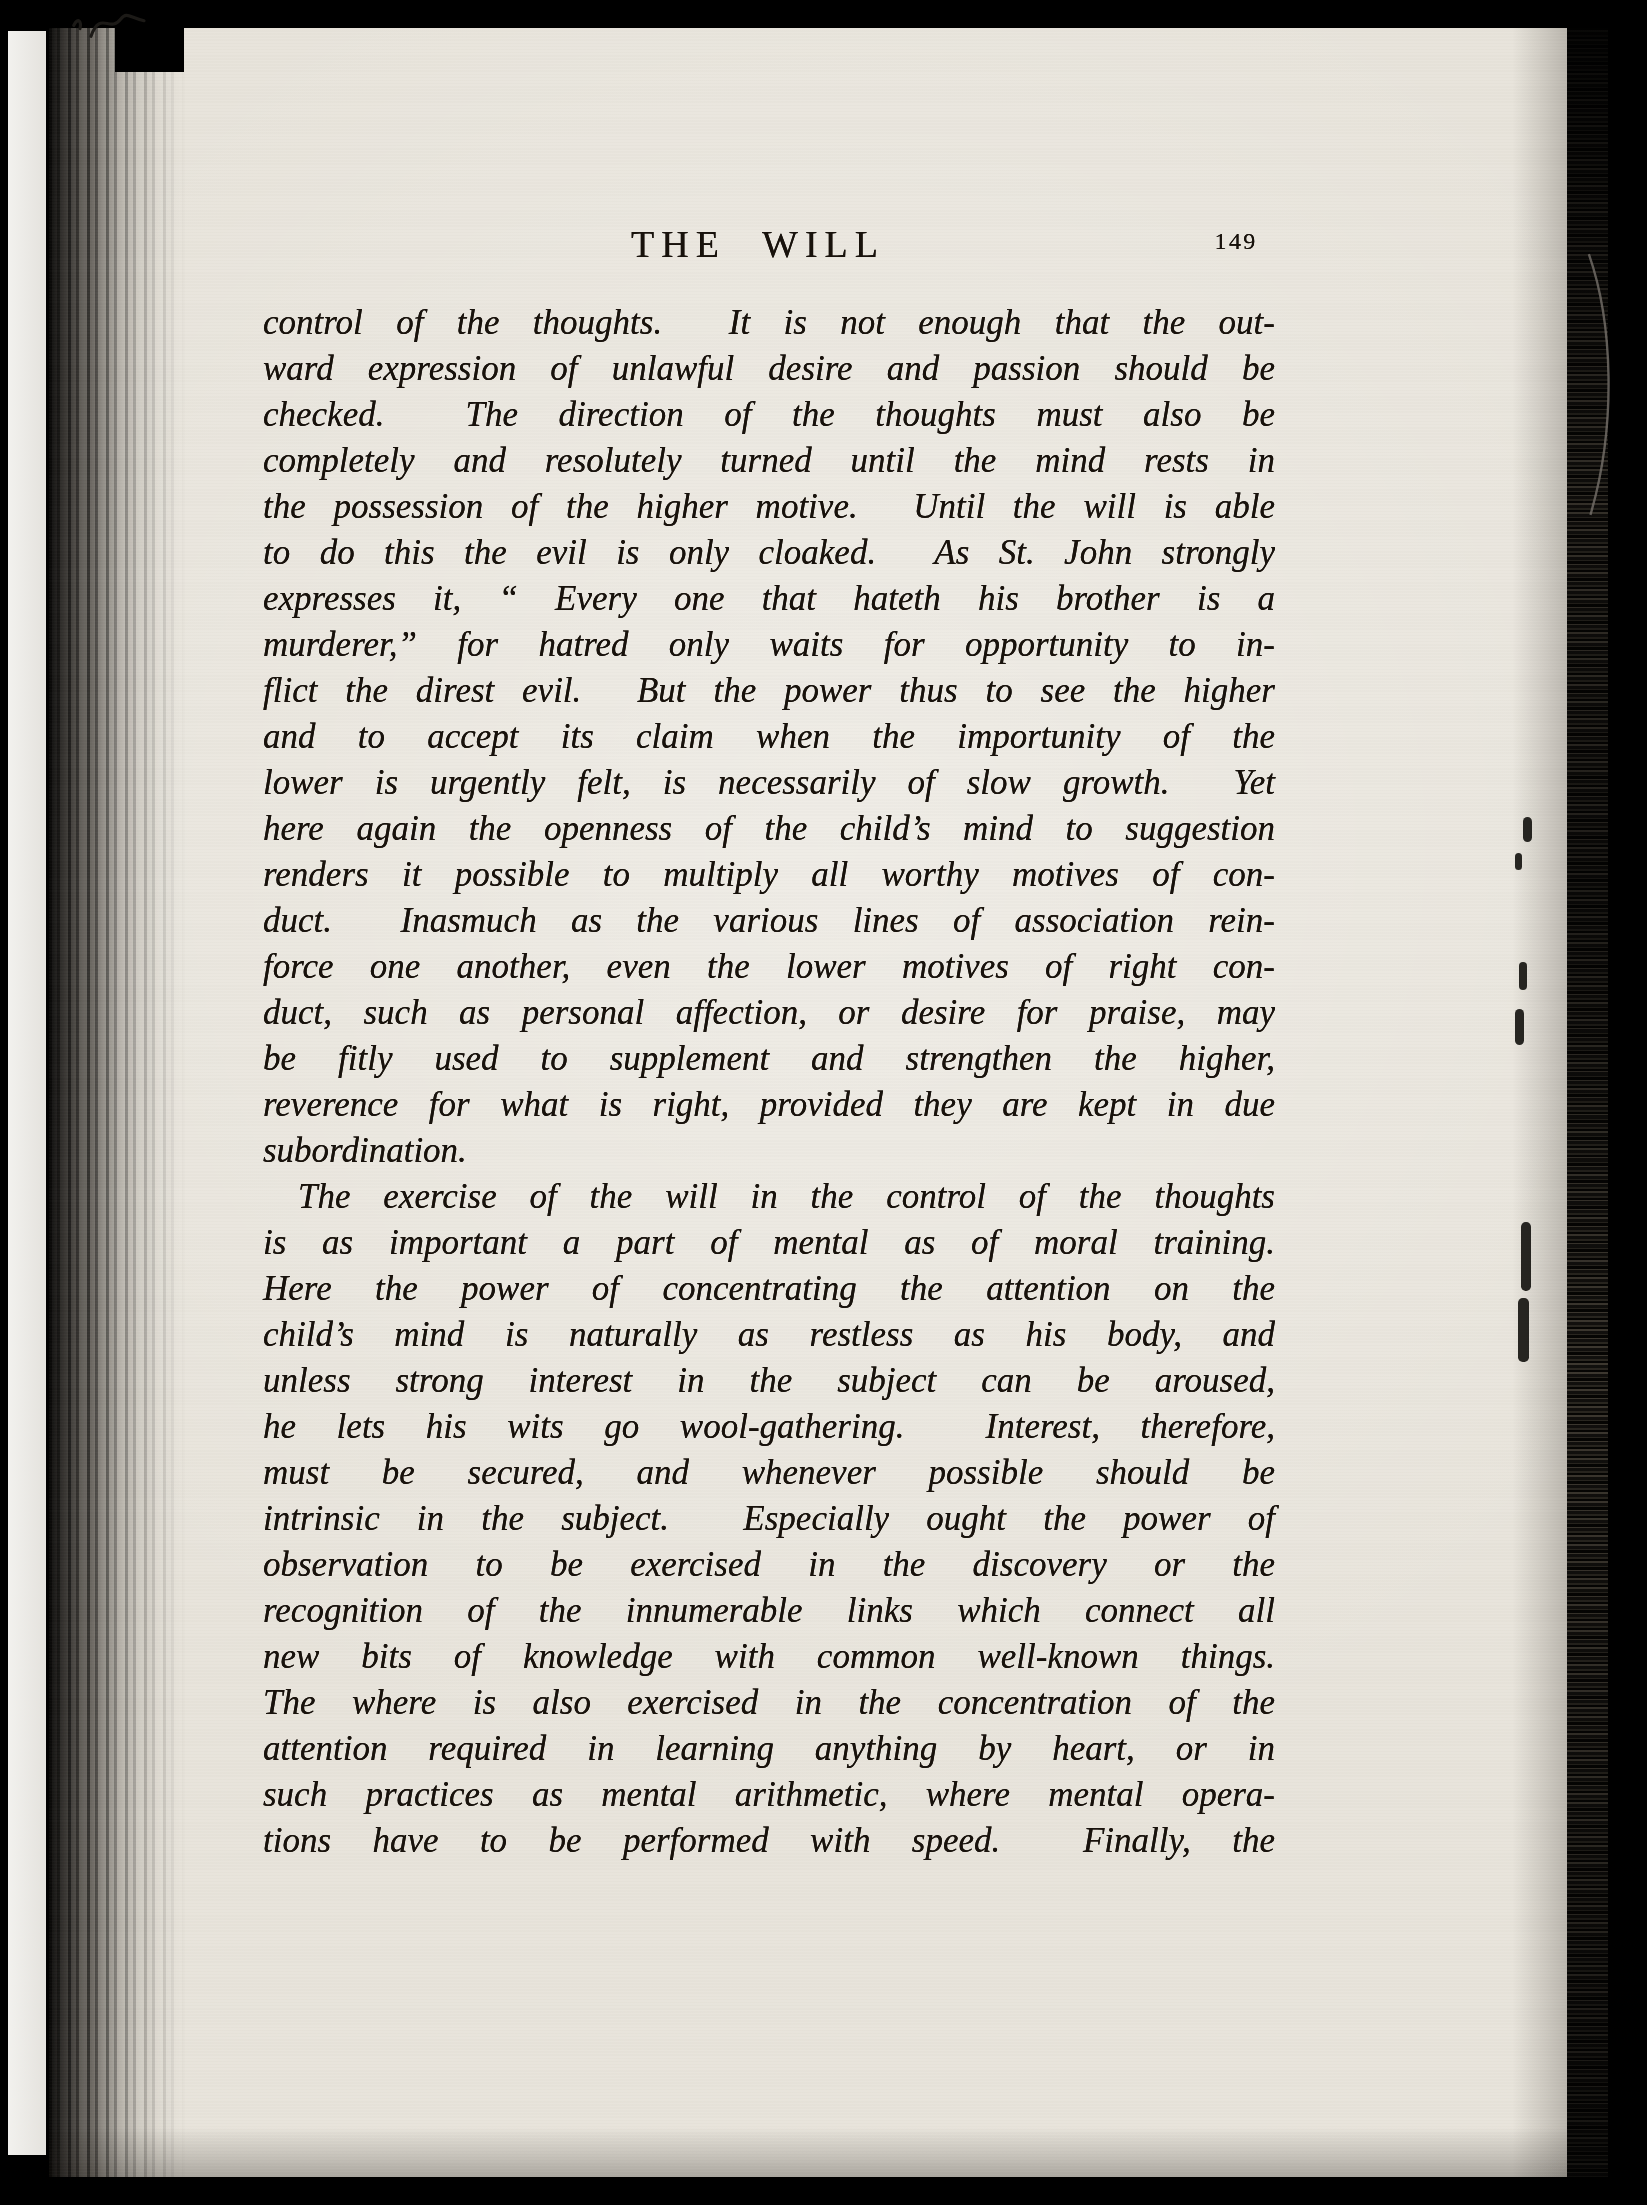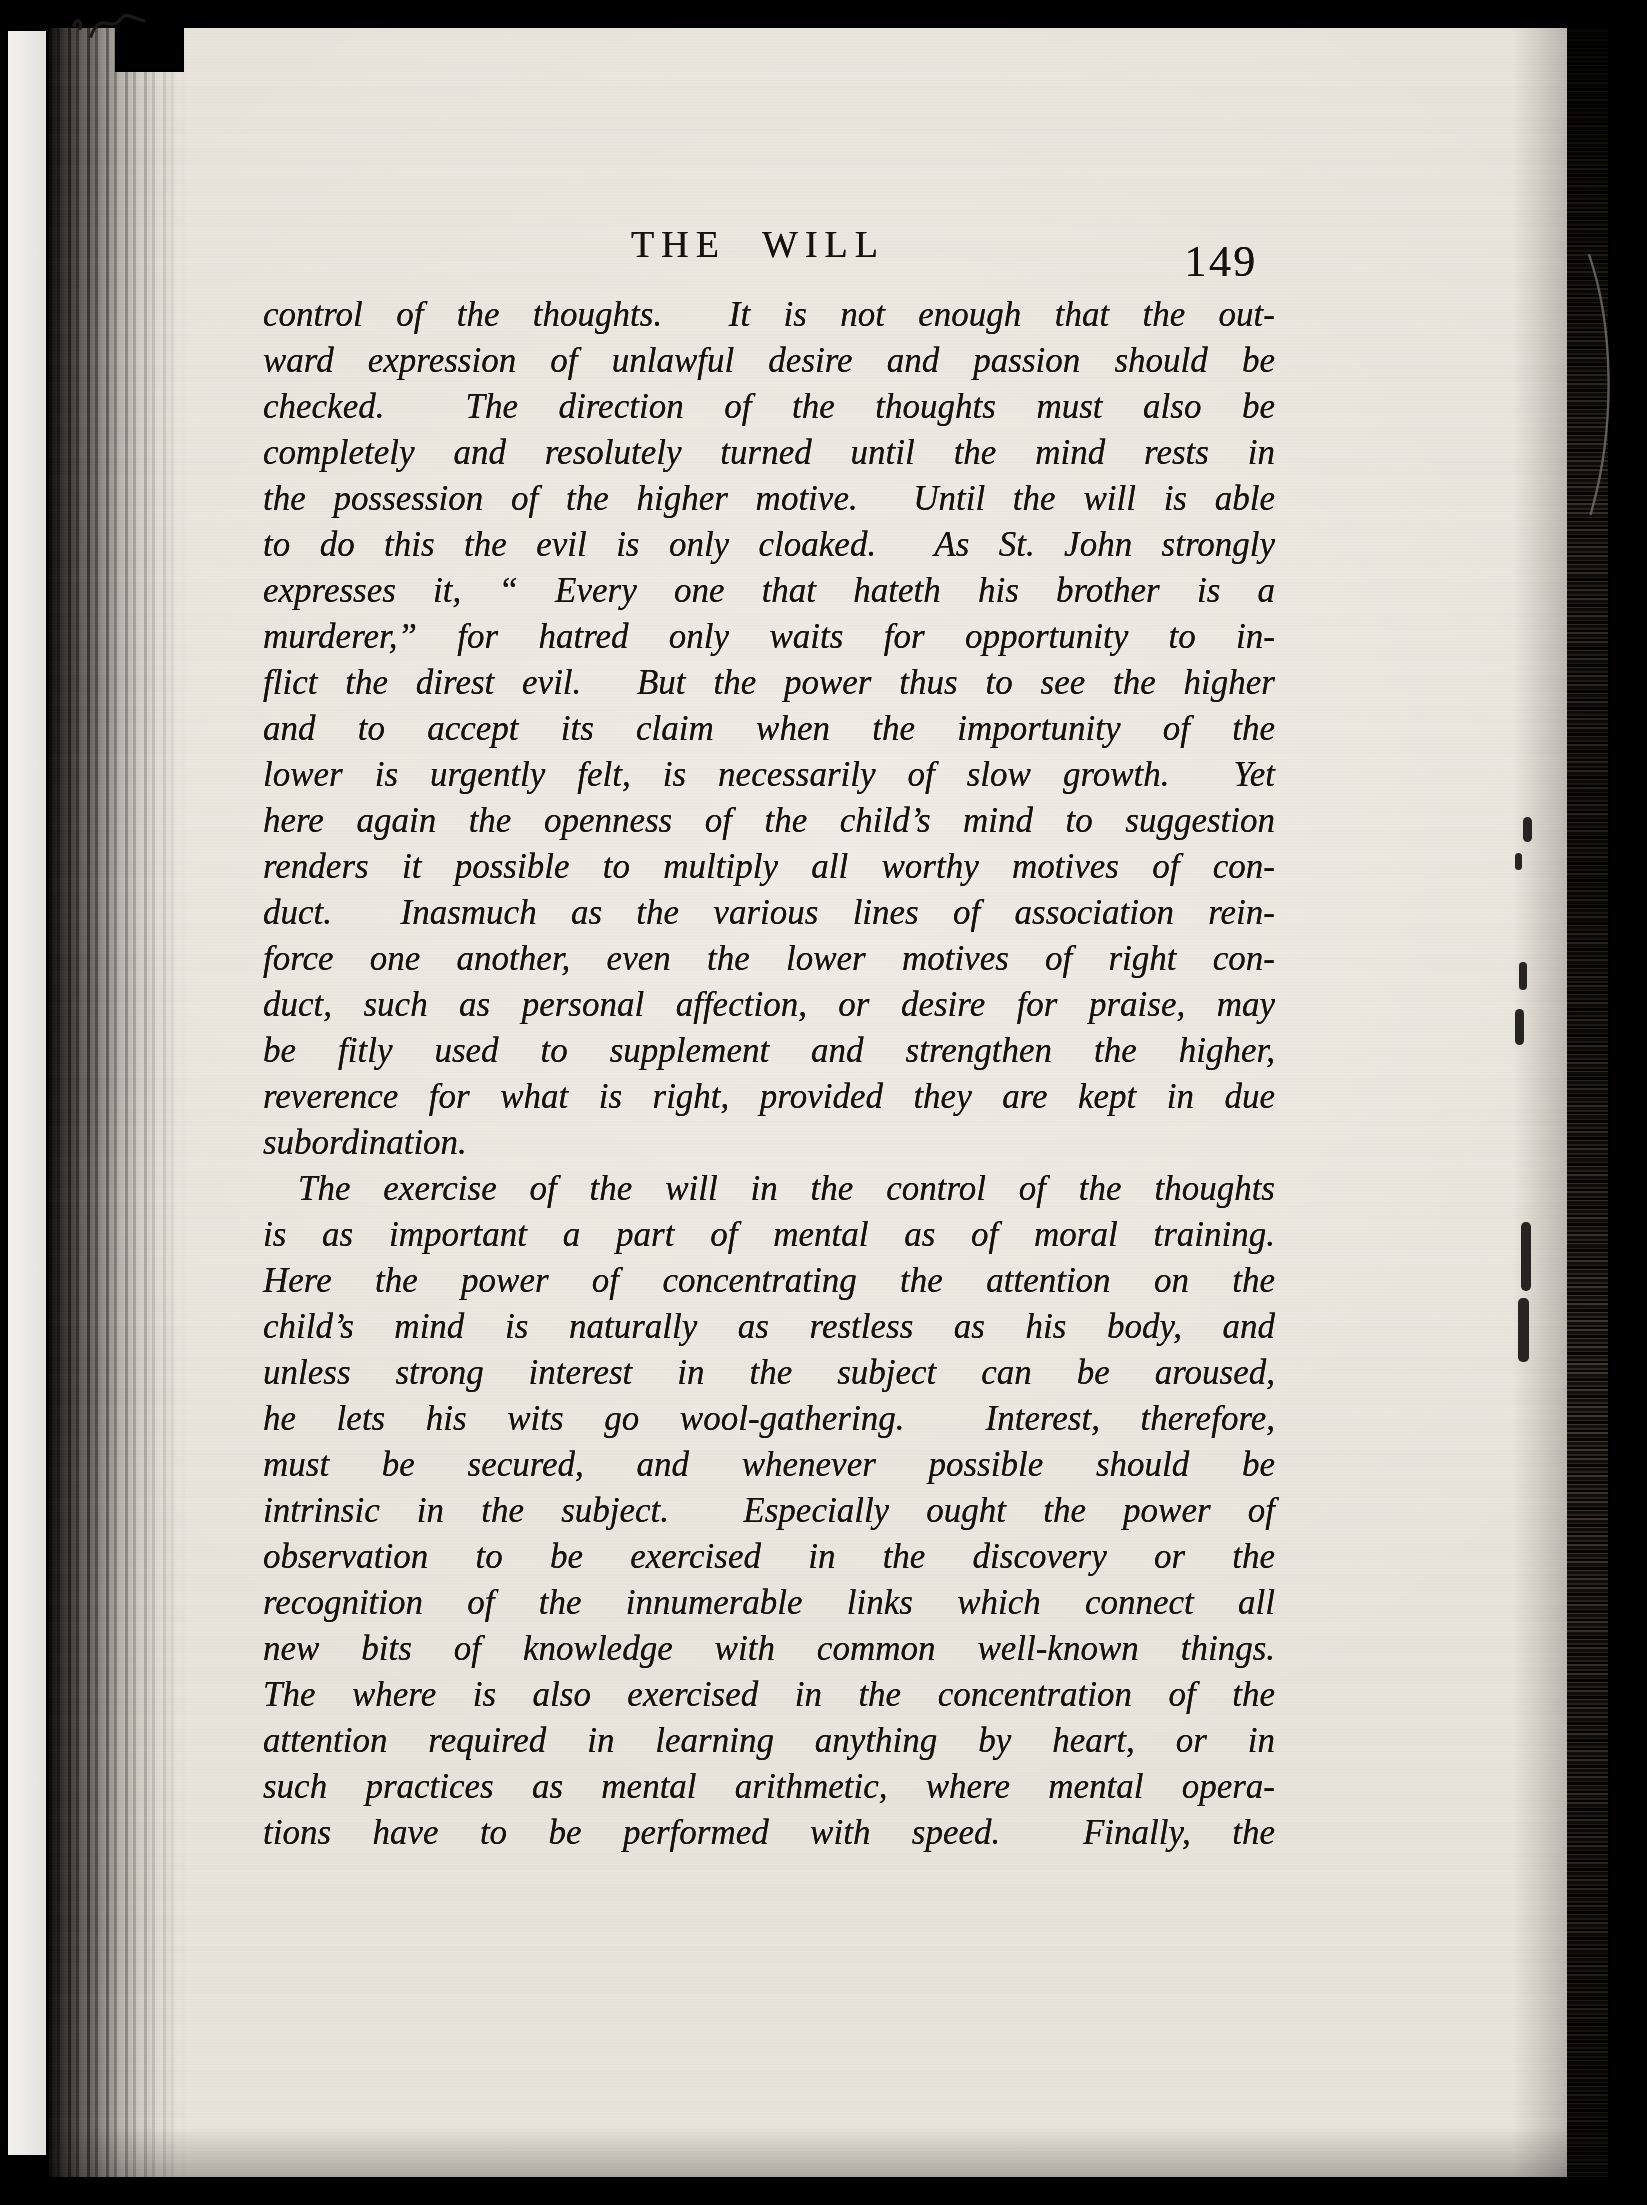--- a/index.html
+++ b/index.html
@@ -74,30 +74,30 @@
   .m3 { left: 1519px; top: 962px; width: 7.9px; height: 28px; border-radius: 3.9px; }
   .m4 { left: 1515px; top: 1009px; width: 9.4px; height: 36px; border-radius: 4.7px; }
   .m5 { left: 1521px; top: 1222px; width: 10.2px; height: 69px; border-radius: 4.7px; }
   .m6 { left: 1518px; top: 1298px; width: 11px; height: 64px; border-radius: 4.7px; }
 
   
   .page-content {
     position: absolute; left: 263px; top: 222px; width: 1012px; z-index: 3;
     color: var(--color-ink, #18120c);
   }
-  .page-header { position: relative; height: 46px; margin-bottom: 24px; }
+  .page-header { position: relative; height: 46px; margin-bottom: 32px; }
   .page-title {
     display: block; text-align: center;
     font-size: 38px; letter-spacing: 7px; word-spacing: 20.4px;
     transform: translateX(-11px);
     text-shadow: 0 0 0.4px currentColor;
   }
   .page-number {
-    position: absolute; right: 17.3px; top: 14px;
-    font-size: 44px; letter-spacing: 2.4px;
+    position: absolute; right: 17.3px; top: 6px;
+    font-size: 24px; letter-spacing: 2.4px;
     text-shadow: 0 0 0.4px currentColor;
   }
   .page-body { font-size: 35px; line-height: 46px; }
   .paragraph { margin: 0; }
   .line {
     text-align: justify; text-align-last: justify;
     white-space: pre-wrap;
     text-shadow: 0 0 0.4px currentColor;
     font-style: italic;
   }

